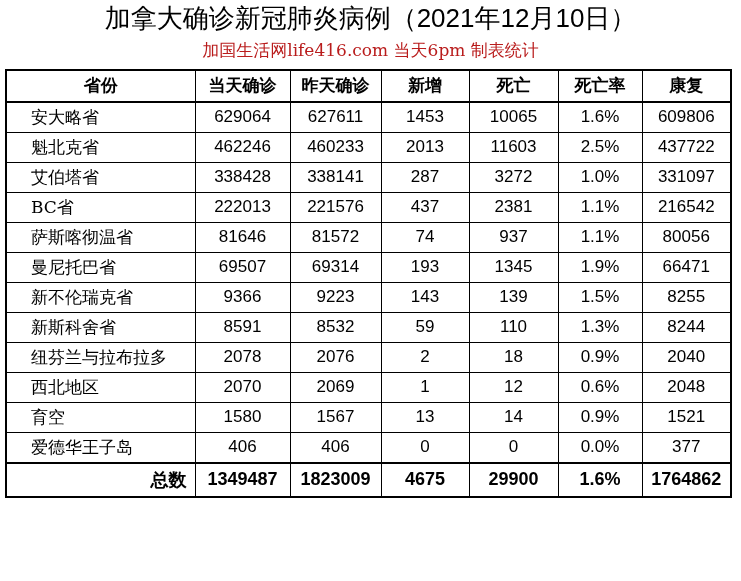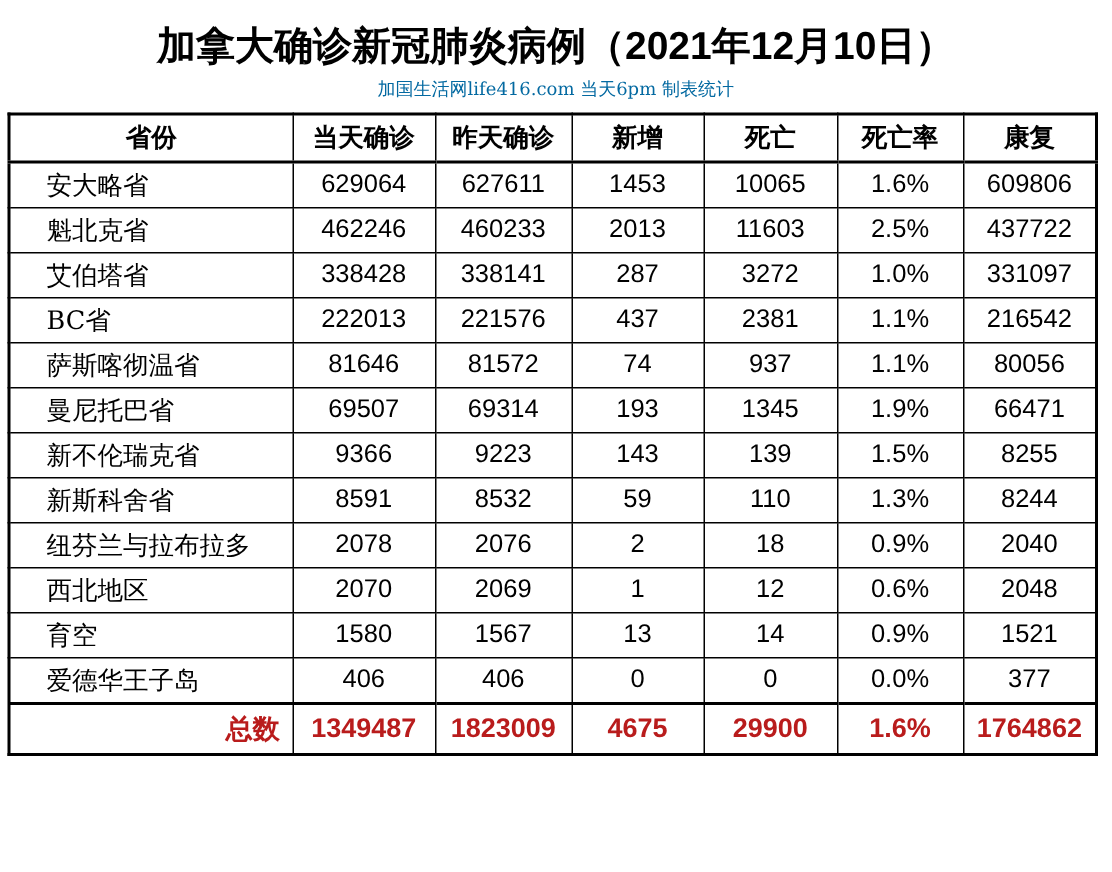--- a/index.html
+++ b/index.html
@@ -9,32 +9,32 @@
   }
   body {
     width: 741px;
     height: 581px;
     font-family: "Liberation Sans", sans-serif;
     color: #000;
     overflow: hidden;
   }
   .page-title {
     text-align: center;
-    font-weight: bold;
+    font-weight: normal;
     font-size: 26px;
     line-height: 1.15;
-    margin-top: 16px;
+    margin-top: 4px;
     color: #000000;
     font-family: "Liberation Sans", sans-serif;
   }
   .page-subtitle {
     text-align: center;
-    font-size: 12px;
+    font-size: 17px;
     margin-top: 5px;
-    color: #0369a1;
+    color: #b91c1c;
     font-family: "DejaVu Serif", serif;
   }
   table.covid-table {
     border-collapse: collapse;
     table-layout: fixed;
     width: 700px;
     margin: 7px 0 0 5px;
     border: 2px solid #000;
   }
   .covid-table th, .covid-table td {
@@ -54,21 +54,21 @@
   .covid-table td.province {
     text-align: left;
     padding-left: 24px;
     font-family: "DejaVu Serif", "Liberation Serif", serif;
   }
   .covid-table td.num {
     text-align: center;
     font-family: "Liberation Sans", sans-serif;
   }
   .covid-table tr.total-row td {
-    color: #b91c1c;
+    color: #000000;
     font-weight: bold;
     font-size: 18px;
     height: 32px;
     border-top: 2px solid #000;
   }
   .covid-table tr.total-row td.province {
     text-align: right;
     padding-right: 8px;
     font-family: "Liberation Sans", sans-serif;
   }

